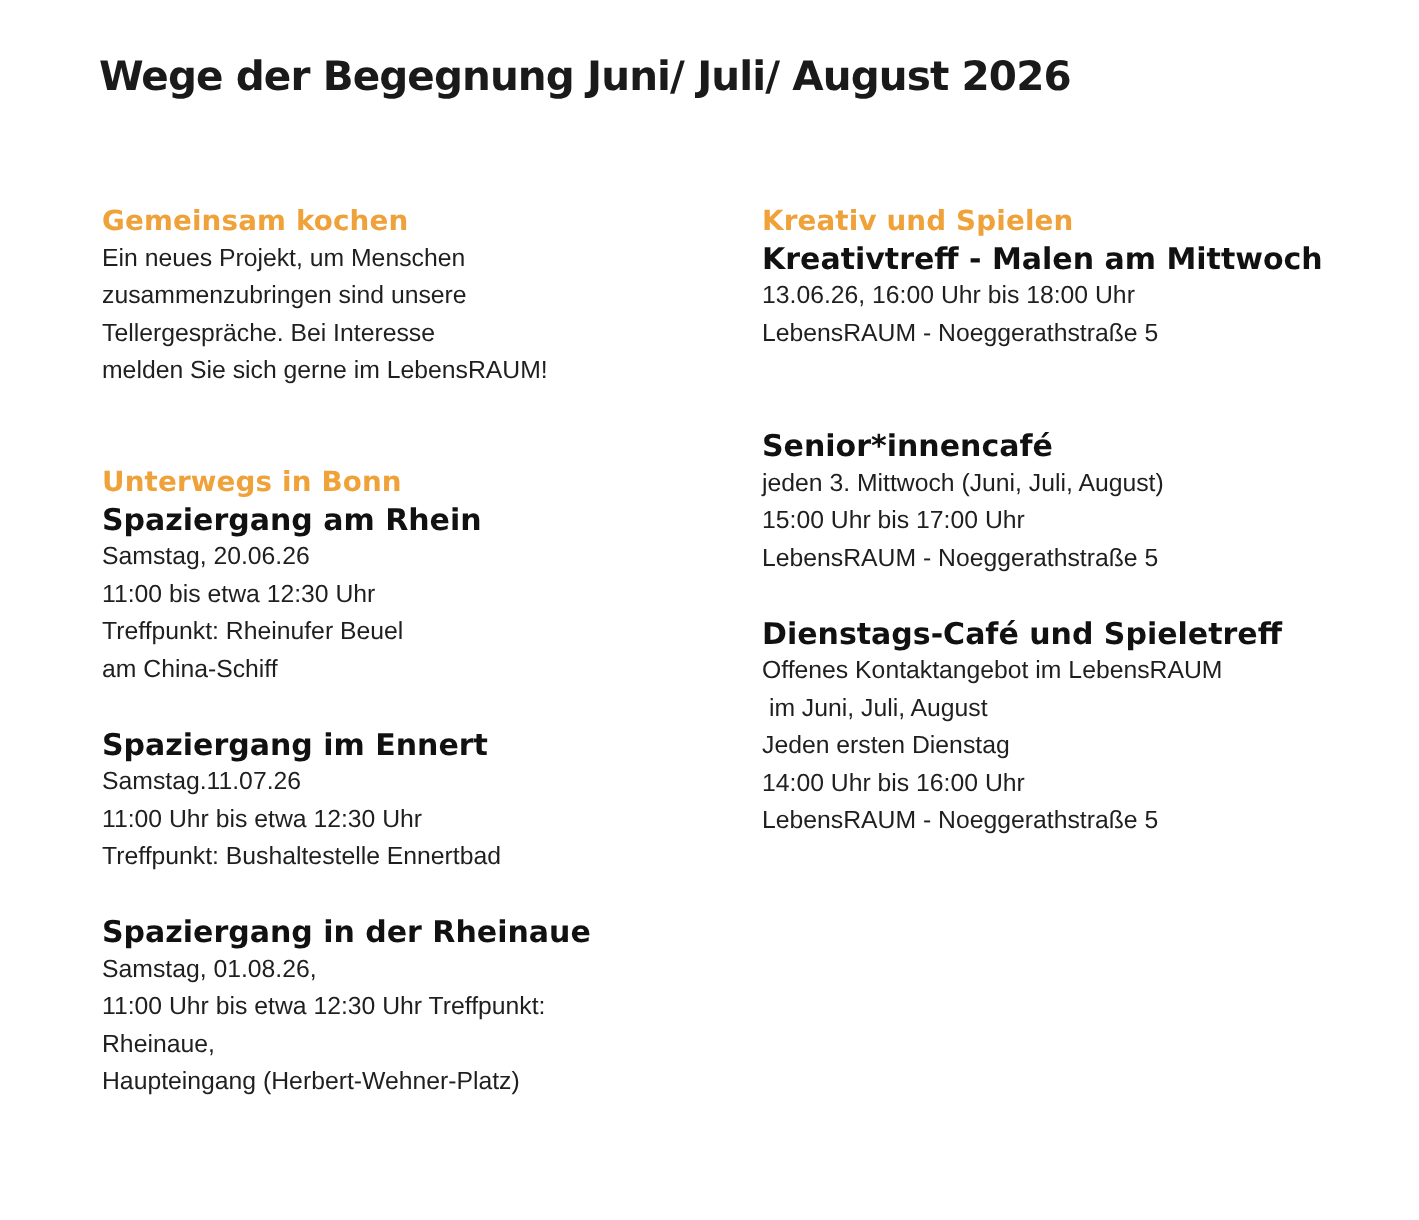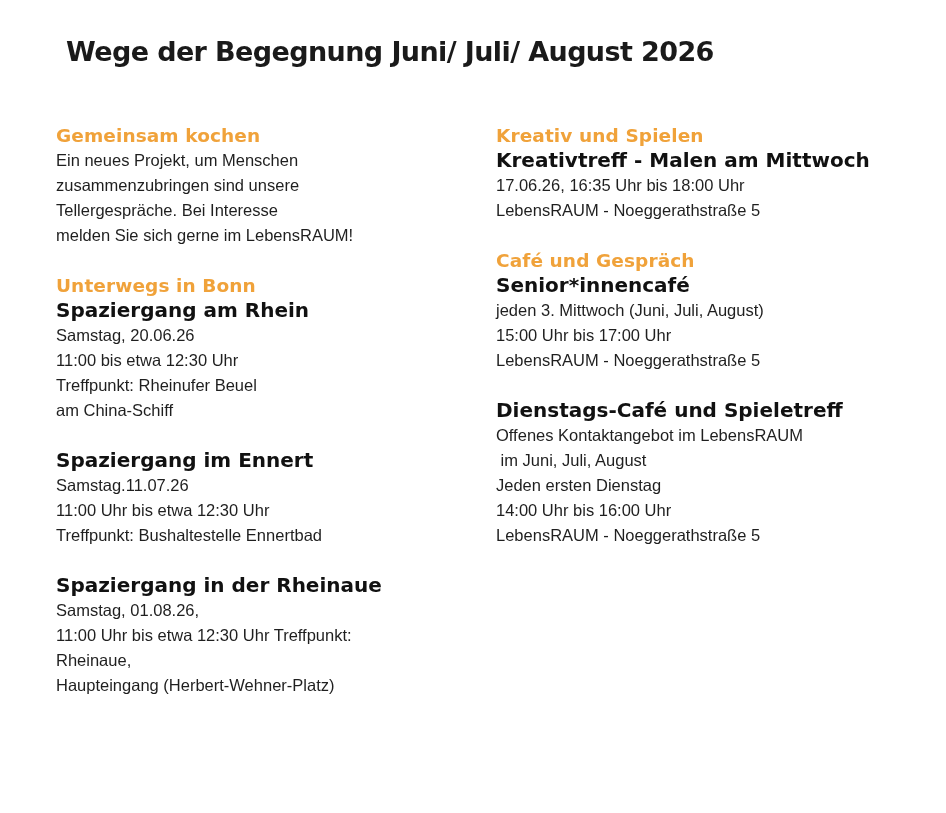--- a/index.html
+++ b/index.html
@@ -10,21 +10,21 @@
     }
     .title {
       position: absolute; left: 56px; top: 36px;
       font-family: "DejaVu Sans", "Liberation Sans", sans-serif;
       font-weight: bold; font-size: 27px; letter-spacing: -0.6px;
       color: #1a1a1a; white-space: nowrap; margin-left: 10px;
     }
     .col { position: absolute; top: 124px; }
     .col-left { left: 56px; width: 420px; }
     .col-right { left: 496px; width: 420px; }
-    .section { margin: 0; }
+    .section { margin: 12px; }
     .sec-head {
       font-family: "DejaVu Sans", "Liberation Sans", sans-serif;
       font-weight: bold; font-size: 18.5px; color: #f0a23a;
       line-height: 24px; letter-spacing: 0.1px; white-space: nowrap;
     }
     .ev-title {
       font-family: "DejaVu Sans", "Liberation Sans", sans-serif;
       font-weight: bold; font-size: 20px; color: #111;
       line-height: 25px; white-space: nowrap;
     }
@@ -83,29 +83,28 @@
     </div>
   </div>
 </div>
 
 <div class="col col-right">
 
   <div class="section">
     <div class="sec-head">Kreativ und Spielen</div>
     <div class="event">
       <div class="ev-title">Kreativtreff - Malen am Mittwoch</div>
-      <div class="line">17.06.26, 16:35 Uhr bis 18:00 Uhr</div>
+      <div class="line">13.06.26, 16:00 Uhr bis 18:00 Uhr</div>
       <div class="line">LebensRAUM - Noeggerathstraße 5</div>
     </div>
   </div>
 
   <div class="gap-sec"></div>
 
   <div class="section">
-    <div class="sec-head">Café und Gespräch</div>
     <div class="event">
       <div class="ev-title">Senior*innencafé</div>
       <div class="line">jeden 3. Mittwoch (Juni, Juli, August)</div>
       <div class="line">15:00 Uhr bis 17:00 Uhr</div>
       <div class="line">LebensRAUM - Noeggerathstraße 5</div>
     </div>
 
     <div class="gap-ev"></div>
 
     <div class="event">

